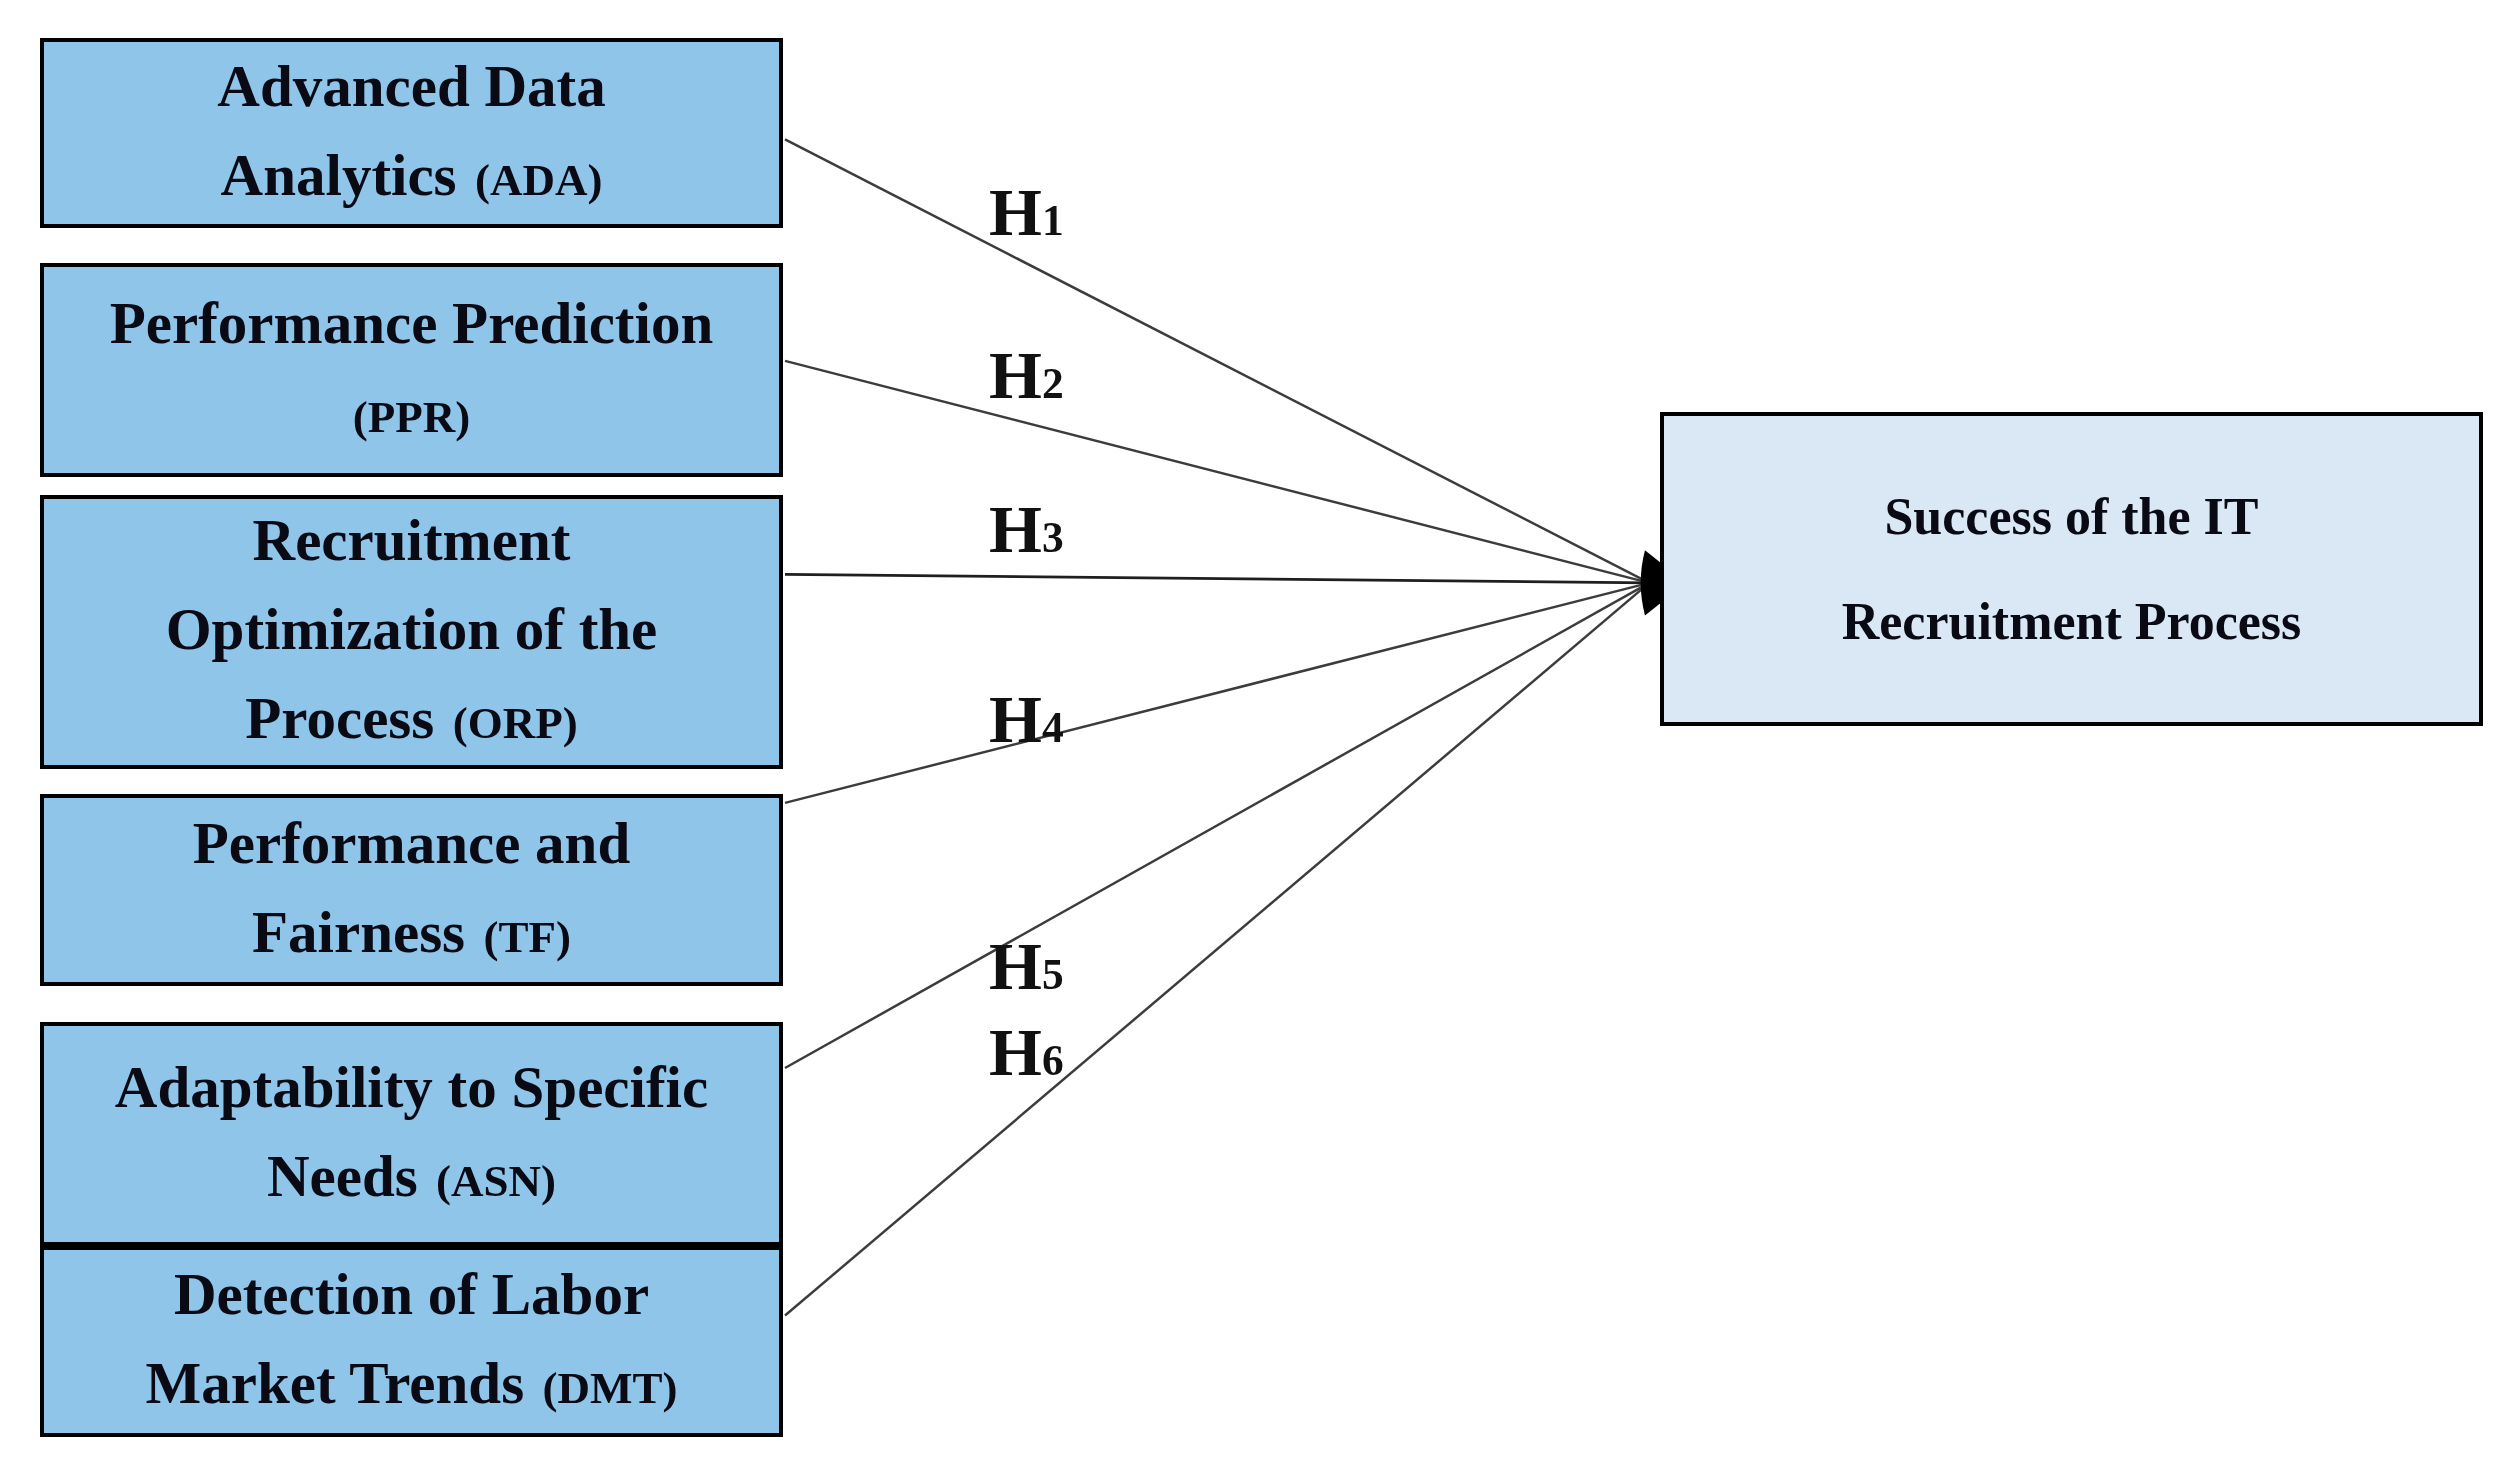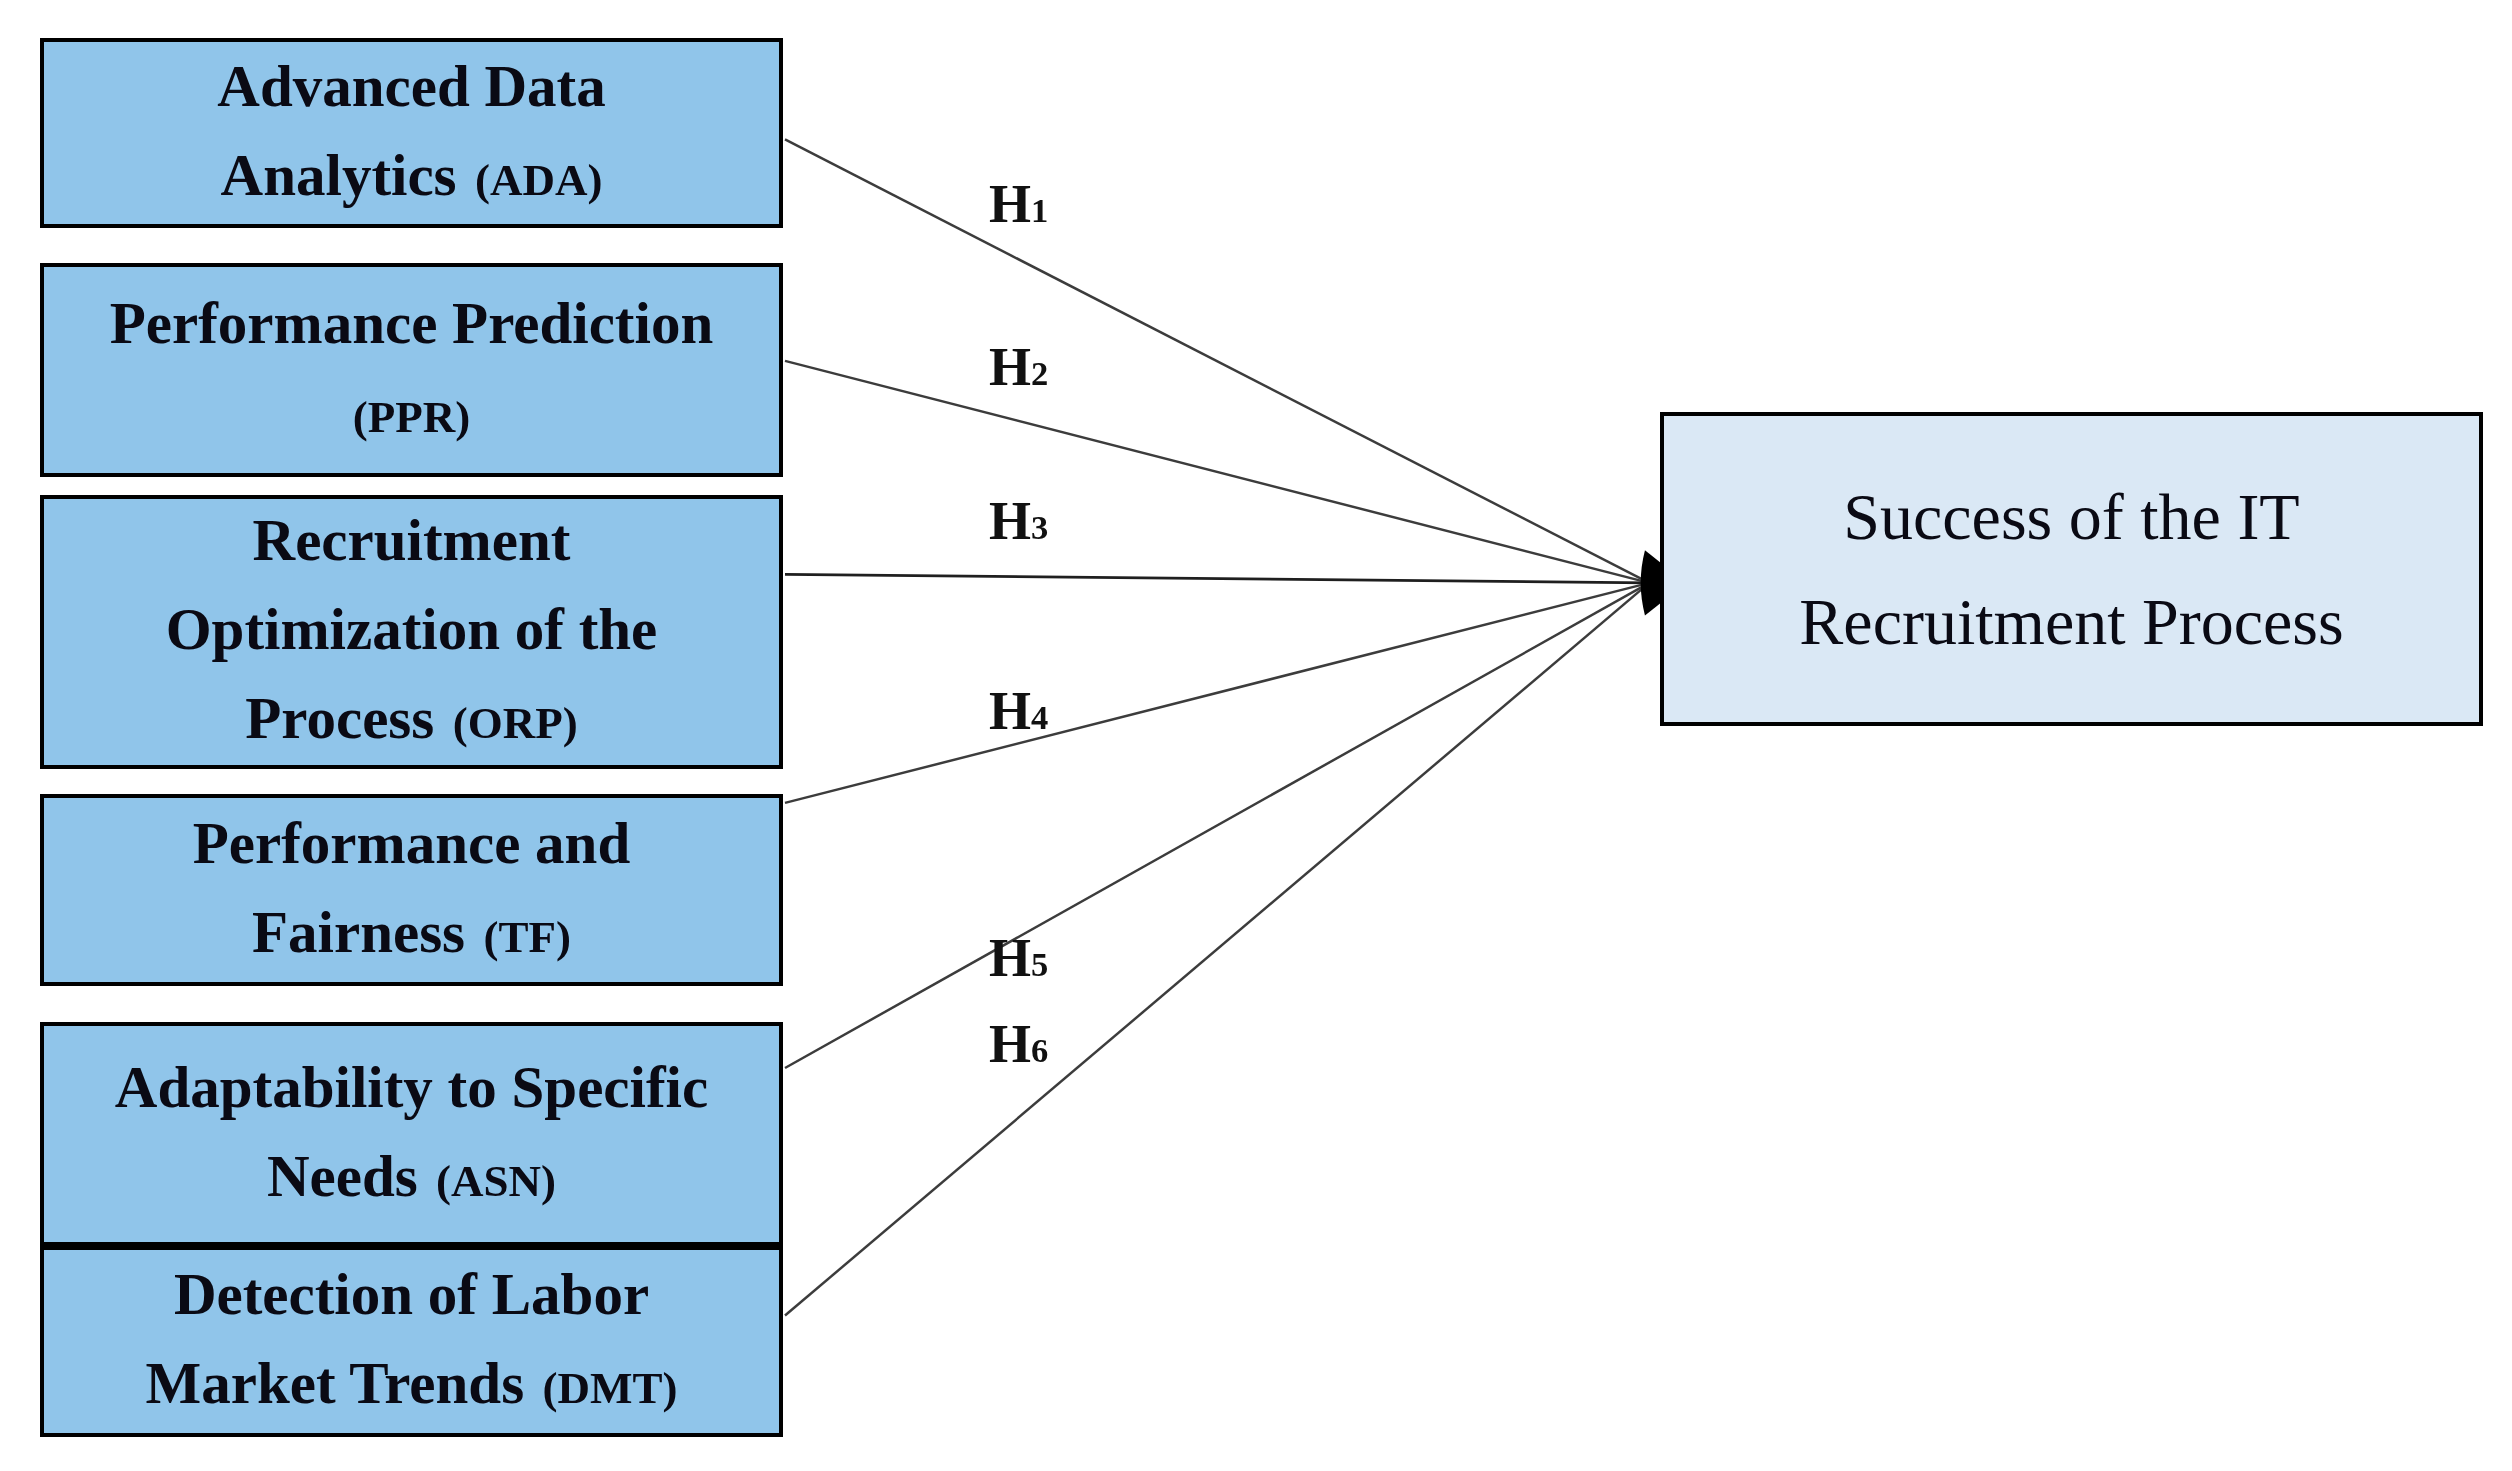--- a/index.html
+++ b/index.html
@@ -52,33 +52,33 @@
     box-sizing: border-box;
     background: var(--outcome-fill, #DAE8F5);
     border: 4.2px solid var(--border-color, #000000);
     display: flex;
     flex-direction: column;
     justify-content: center;
     align-items: center;
     text-align: center;
   }
   .oline {
-    font-weight: normal;
-    font-size: 66px;
+    font-weight: bold;
+    font-size: 52px;
     line-height: 105px;
     color: var(--text-color, #0a0a14);
     white-space: nowrap;
   }
 
   
   .hlabel {
     position: absolute;
     left: 989px;
     font-weight: bold;
-    font-size: 54px;
+    font-size: 68px;
     line-height: 1.1;
     color: var(--hlabel-color, #111111);
     white-space: nowrap;
   }
   .hlabel sub {
     font-size: 64%;
     vertical-align: -22%;
     line-height: 0;
   }
 

